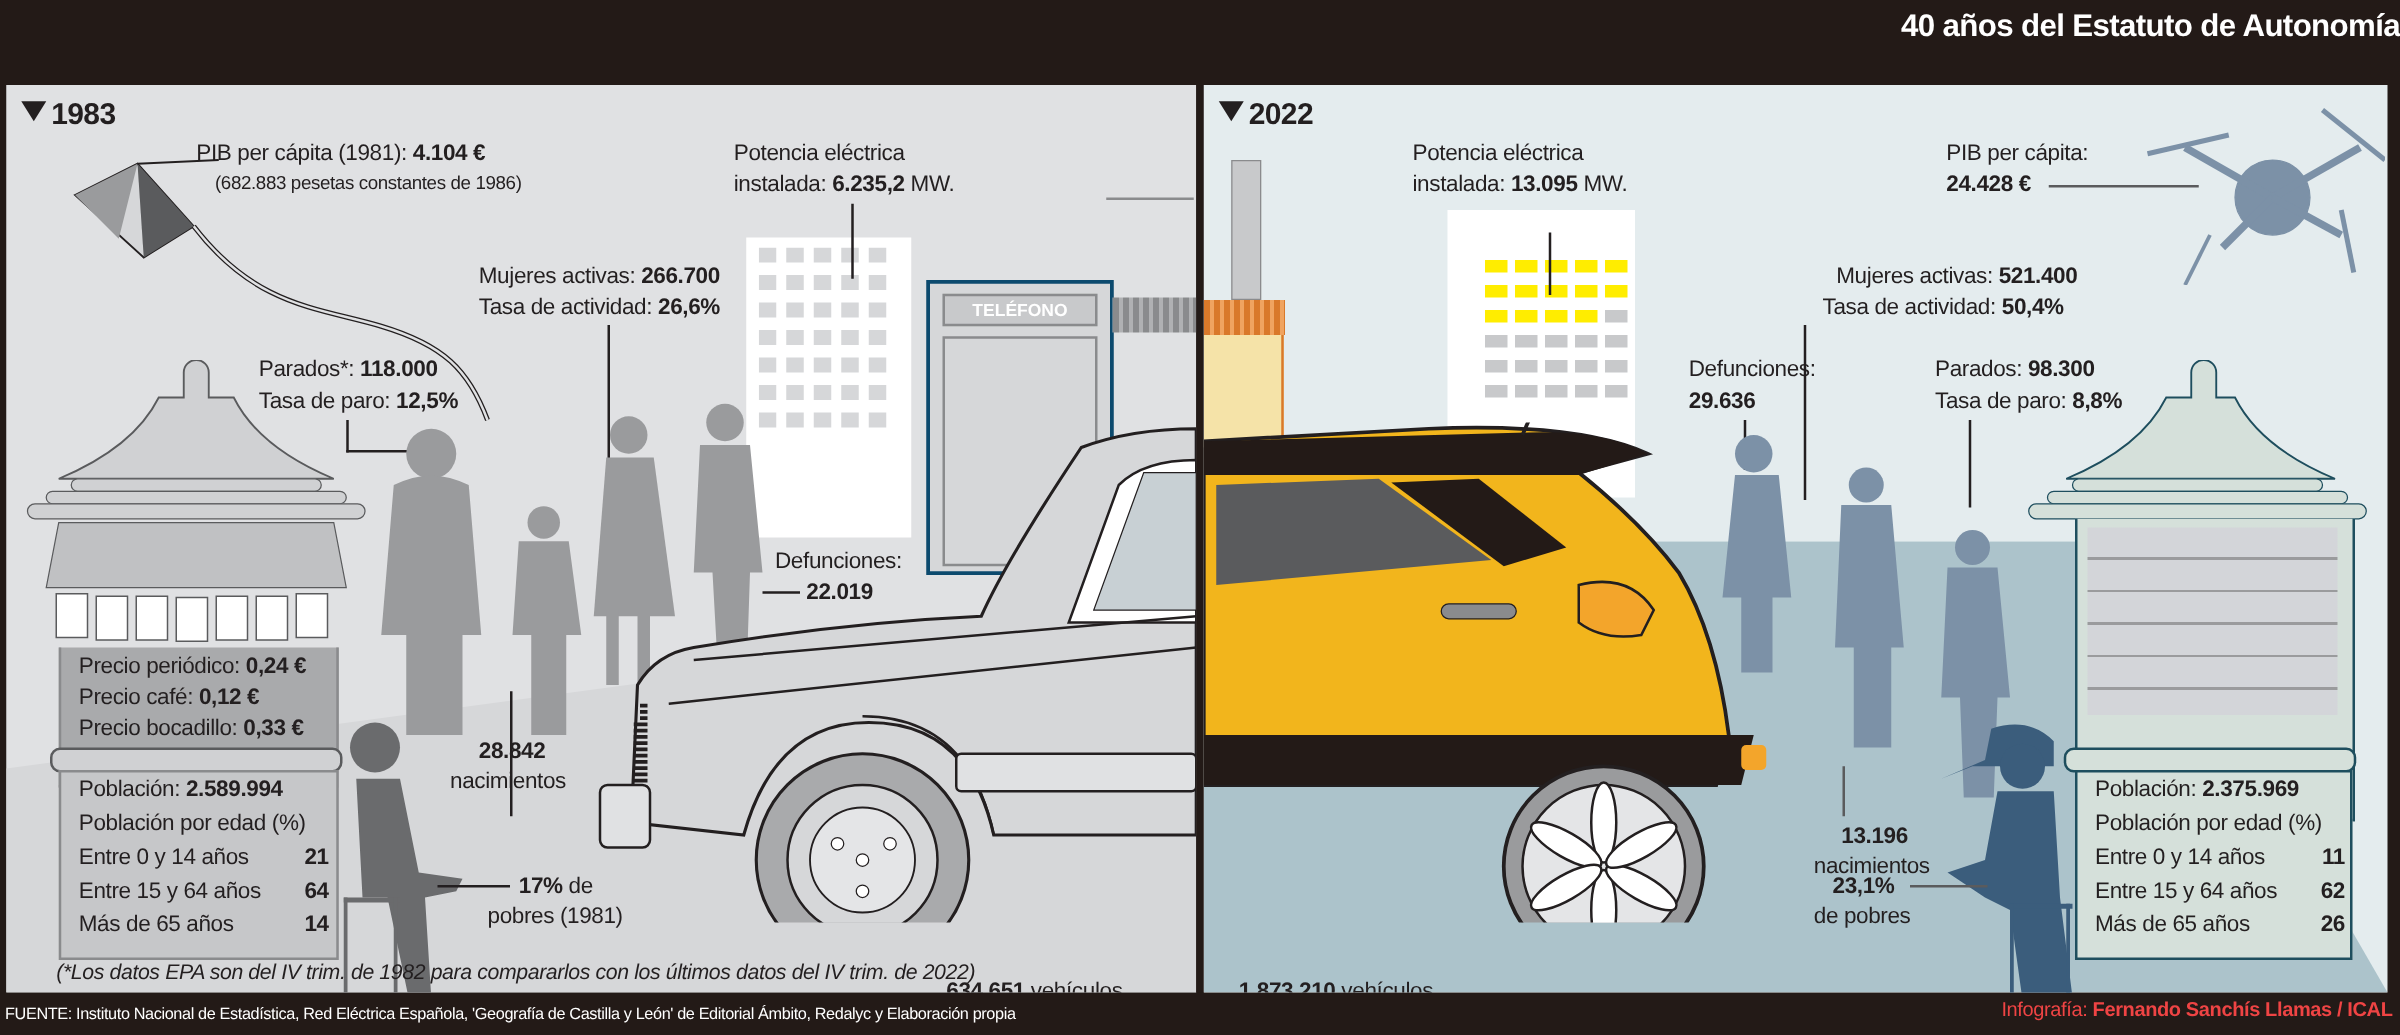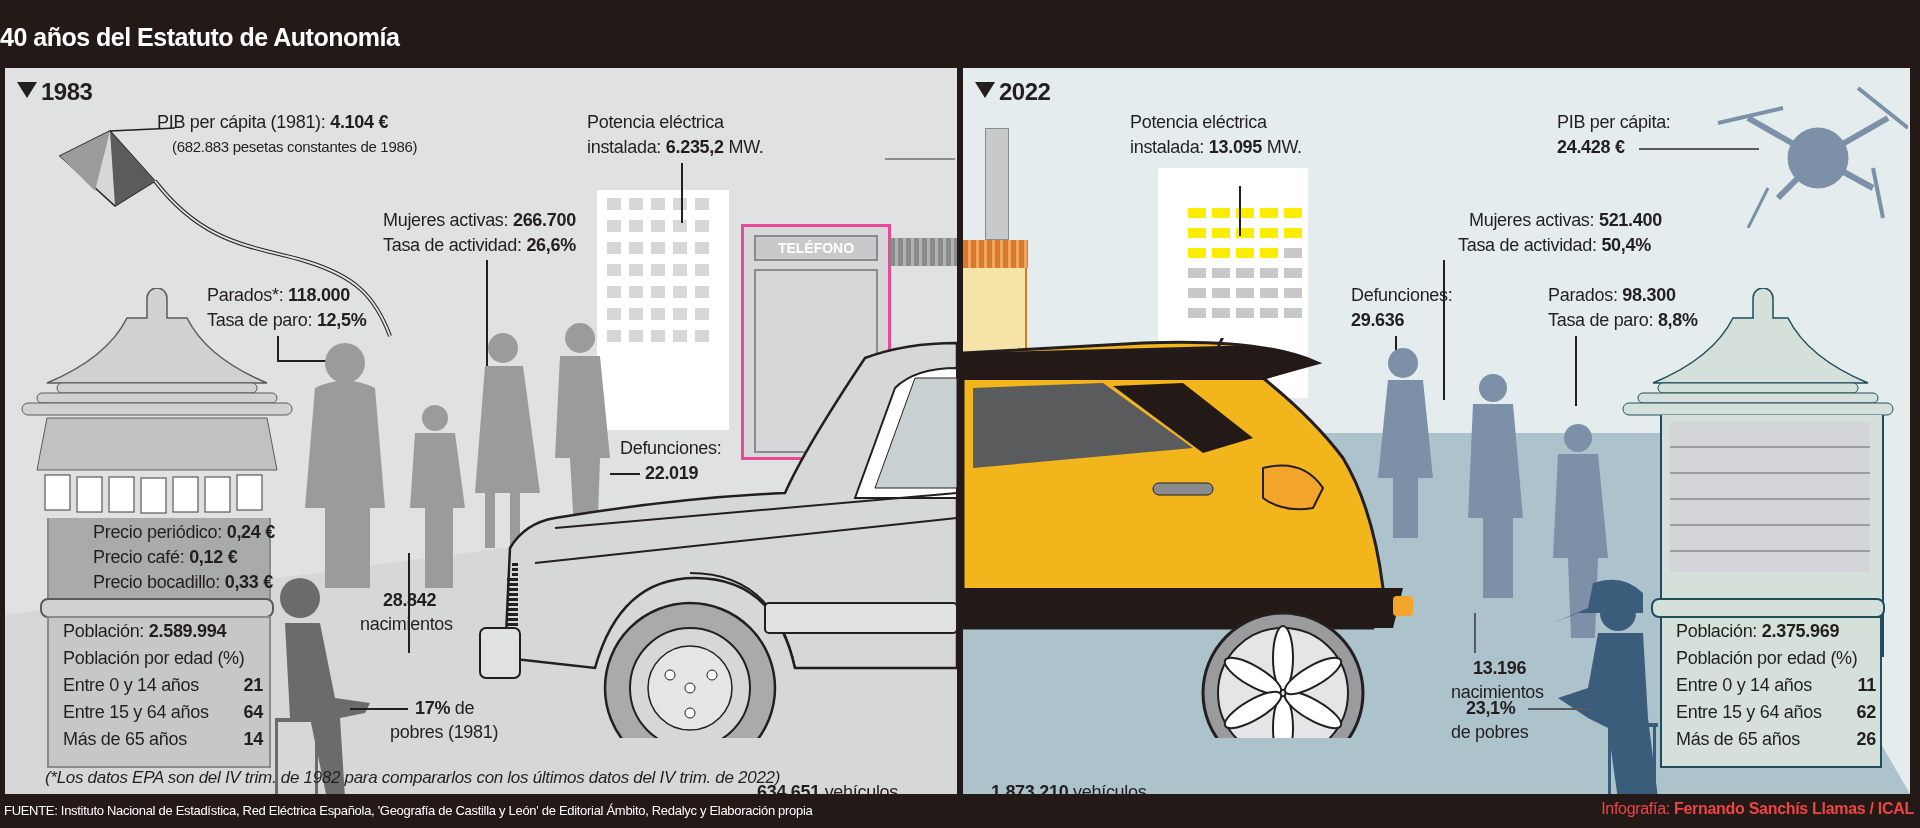--- a/index.html
+++ b/index.html
@@ -1,33 +1,33 @@
 <!DOCTYPE html>
 <html><head>
 <meta charset="utf-8">
 <style>
   html,body{margin:0;padding:0;}
   body{width:1920px;height:828px;background:#231a17;position:relative;overflow:hidden;font-family:"Liberation Sans",sans-serif;color:#231f20;}
-  .title{position:absolute;left:0;top:0;width:1920px;height:44px;text-align:left;line-height:42px;color:#fff;font-weight:bold;font-size:25px;letter-spacing:-0.5px;margin-top:16px;}
+  .title{position:absolute;left:0;top:0;width:1920px;height:44px;text-align:right;line-height:42px;color:#fff;font-weight:bold;font-size:25px;letter-spacing:-0.5px;}
   .panel{position:absolute;top:68px;height:726px;overflow:hidden;}
   .panel.left{left:5px;width:952px;background:#e0e1e3;}
   .panel.right{left:963px;width:947px;background:#e4ecee;}
   .floor-left{position:absolute;left:0;top:470px;width:952px;height:256px;background:#d6d7d9;clip-path:polygon(0 30%,60% 0,100% 0,100% 100%,0 100%);}
   .floor-right{position:absolute;left:0;top:365px;width:947px;height:361px;background:#acc3cb;clip-path:polygon(0 0,78% 0,100% 100%,0 100%);}
   .year{position:absolute;top:10px;left:12px;font-size:24px;font-weight:bold;letter-spacing:-0.5px;}
   .year .tri{display:inline-block;width:0;height:0;border-left:10px solid transparent;border-right:10px solid transparent;border-top:16px solid #231f20;margin-right:4px;vertical-align:2px;}
   .lbl{position:absolute;font-size:18px;line-height:25px;white-space:nowrap;letter-spacing:-0.3px;}
   .lbl b{font-weight:bold;}
   .small{font-size:15px;margin-left:15px;}
   .line{position:absolute;background:#231f20;}
   .kiosk{position:absolute;}
   .kiosk .box{position:absolute;border:2px solid #8a8b8d;}
   .kiosk .row{display:flex;justify-content:space-between;font-size:18px;line-height:27px;padding:0 8px 0 16px;letter-spacing:-0.3px;}
   .kiosk .row b{font-weight:bold;}
-  .prices{position:absolute;font-size:18px;line-height:25px;padding-left:16px;letter-spacing:-0.3px;margin-left:30px;}
+  .prices{position:absolute;font-size:18px;line-height:25px;padding-left:16px;letter-spacing:-0.3px;}
   .sil{position:absolute;}
   .footer-left{position:absolute;left:4px;top:803px;color:#fff;font-size:13px;letter-spacing:-0.3px;}
   .footer-right{position:absolute;right:6px;top:800px;color:#ef4444;font-size:16px;letter-spacing:-0.3px;}
   .note{position:absolute;left:40px;top:700px;font-size:17px;font-style:italic;letter-spacing:-0.3px;}
   .divider{position:absolute;left:957px;top:68px;width:6px;height:726px;background:#231a17;}
 </style>
 </head>
 <body>
 
 <div class="title">40 años del Estatuto de Autonomía</div>
@@ -85,21 +85,21 @@
         <rect x="22" y="132" width="14" height="12"></rect>
         <rect x="44" y="132" width="14" height="12"></rect>
         <rect x="66" y="132" width="14" height="12"></rect>
         <rect x="88" y="132" width="14" height="12"></rect>
     </g>
   </svg>
   <div class="lbl" style="left:582px;top:42px"><span>Potencia eléctrica</span></div>
   <div class="lbl" style="left:582px;top:67px"><span>instalada: </span><b>6.235,2</b><span> MW.</span></div>
   <div class="line" style="left:676px;top:95px;width:2px;height:60px"></div>
 
-  <div class="sil" style="left:736px;top:156px;width:144px;height:230px;border:3px solid #ec4899;background:#d6d7d9;">
+  <div class="sil" style="left:736px;top:156px;width:144px;height:230px;border:3px solid #0c4a6e;background:#d6d7d9;">
     <div style="margin:8px 10px;height:22px;border:2px solid #8a8b8d;background:#c8c9cb;text-align:center;color:#fff;font-weight:bold;font-size:14px;line-height:22px;">TELÉFONO</div>
     <div style="margin:0 10px;height:180px;border:2px solid #8a8b8d;"></div>
   </div>
   <div class="sil" style="left:885px;top:170px;width:70px;height:28px;background:repeating-linear-gradient(90deg,#8a8b8d 0 5px,#b0b1b3 5px 8px);"></div>
   <div class="sil" style="left:880px;top:90px;width:70px;height:80px;border-top:2px solid #8a8b8d;"></div>
 
   <div class="lbl" style="left:378px;top:140px"><span>Mujeres activas: </span><b>266.700</b></div>
   <div class="lbl" style="left:378px;top:165px"><span>Tasa de actividad: </span><b>26,6%</b></div>
   <div class="line" style="left:481px;top:192px;width:2px;height:145px"></div>
 

